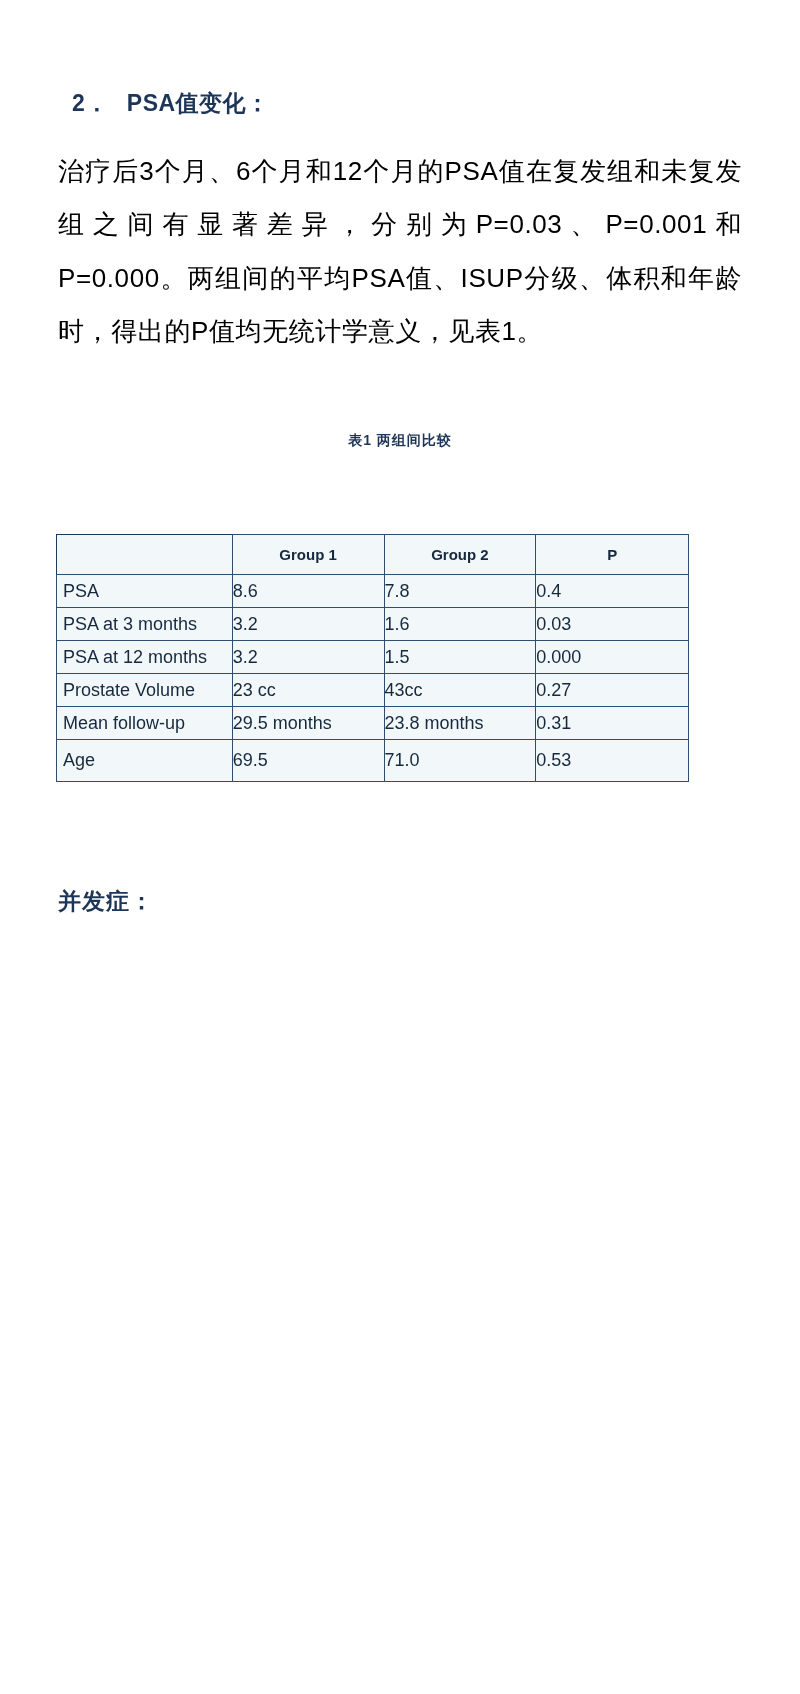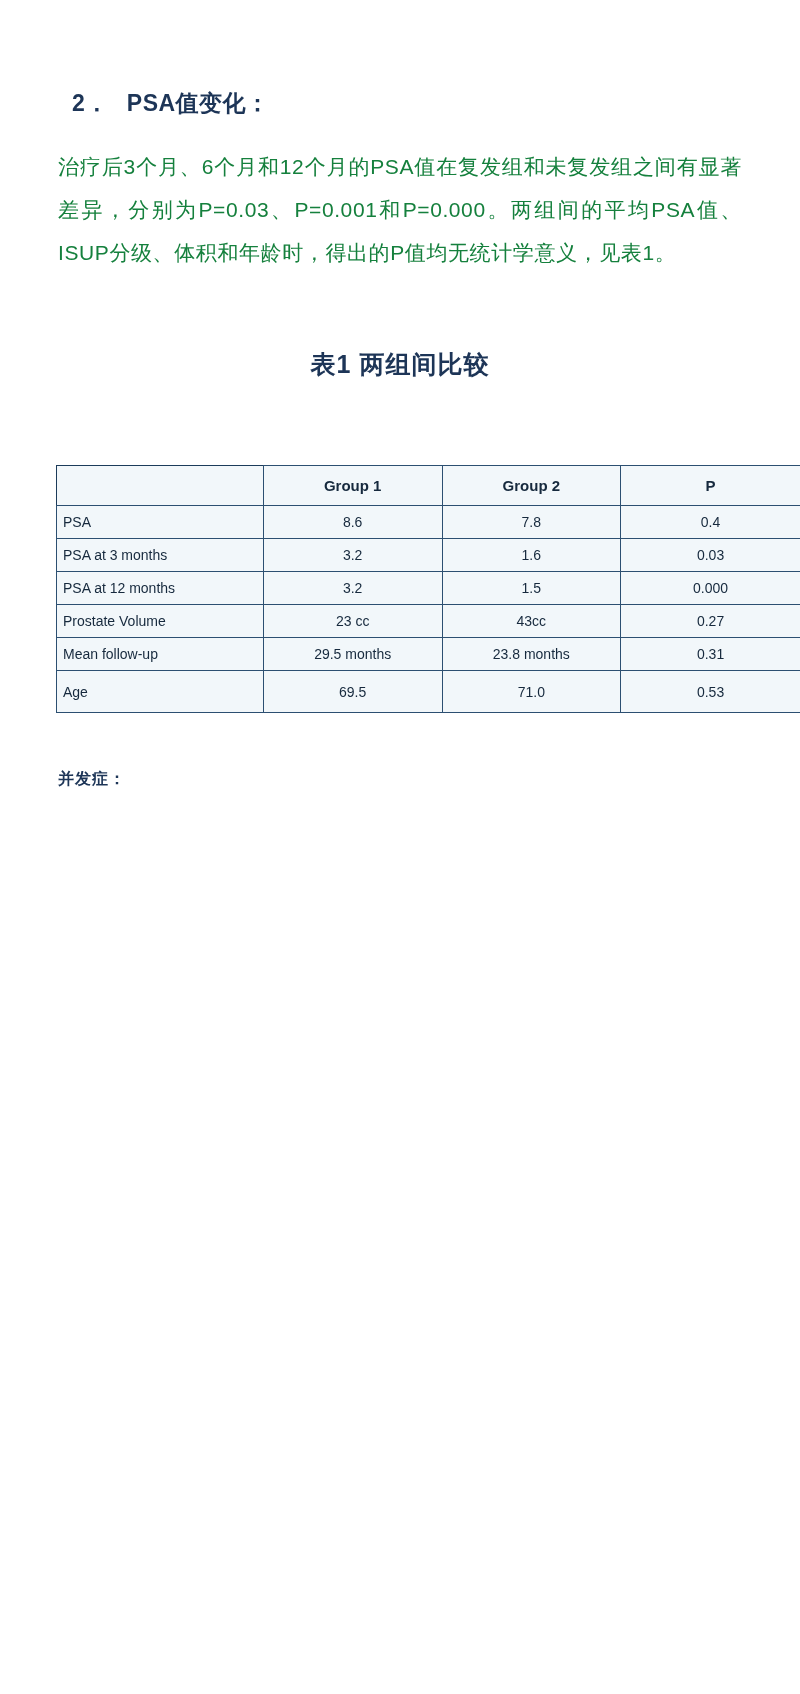--- a/index.html
+++ b/index.html
@@ -31,54 +31,54 @@
     font-weight: bold;
     color: #1d3557;
     letter-spacing: 0.5px;
   }
   .sec-heading .num {
     margin-right: 18px;
   }
   
   .para {
     margin-top: 26px;
-    font-size: 21px;
+    font-size: 26px;
     line-height: 2.05;
-    color: #15803d;
+    color: #000000;
     text-align: justify;
     text-justify: inter-character;
     letter-spacing: 0.6px;
   }
   .para.spaced {
     letter-spacing: 2.2px;
   }
   
   .table-caption {
     margin-top: 74px;
     text-align: center;
-    font-size: 25px;
+    font-size: 14px;
     font-weight: bold;
     color: #1d3557;
     letter-spacing: 1px;
   }
   
   .table-wrap {
     margin-top: 84px;
     margin-left: -2px;
   }
   table.data {
-    width: 745px;
+    width: 633px;
     border-collapse: collapse;
     background: #f2f7fa;
     border: 1.5px solid #1c3b5a;
     font-family: "Liberation Sans", sans-serif;
   }
   table.data th, table.data td {
     border: 1px solid #2c4f71;
-    font-size: 14px;
+    font-size: 18px;
     color: #16293d;
     padding: 0;
     height: 33px;
     vertical-align: middle;
   }
   table.data thead th {
     font-weight: bold;
     text-align: center;
     height: 40px;
     font-size: 15px;
@@ -86,33 +86,33 @@
   table.data thead th.blank {
     border-left: none;
     border-top: none;
   }
   table.data td.rowlabel {
     text-align: left;
     padding-left: 6px;
     font-weight: normal;
   }
   table.data td.val {
-    text-align: center;
+    text-align: left;
   }
   table.data tbody tr:last-child td {
     height: 42px;
   }
   col.c1 { width: 176px; }
   col.c2 { width: 152px; }
   col.c3 { width: 152px; }
   col.c4 { width: 153px; }
   
   .sub-heading {
-    margin-top: 56px;
-    font-size: 16px;
+    margin-top: 104px;
+    font-size: 23px;
     font-weight: bold;
     color: #1d3557;
     letter-spacing: 1px;
   }
 </style>
 </head>
 <body>
 
 <div class="page">
 

